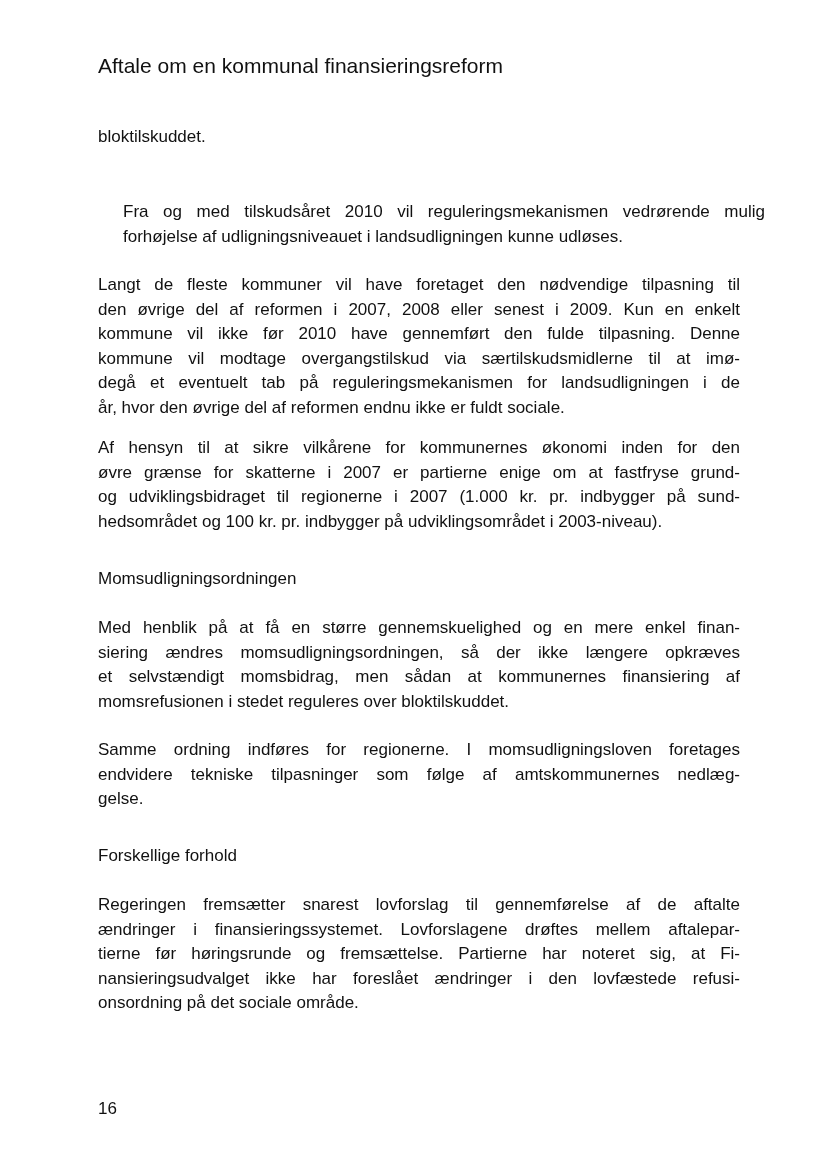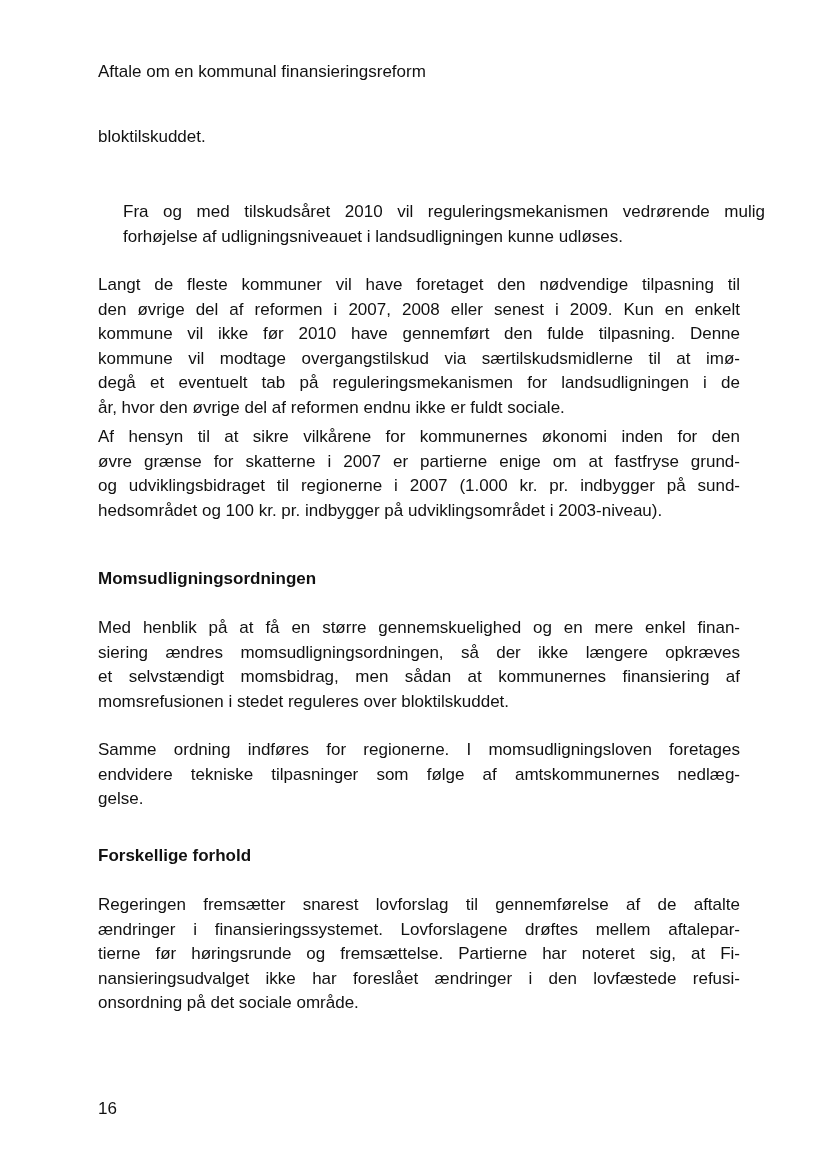--- a/index.html
+++ b/index.html
@@ -1,23 +1,23 @@
 <!DOCTYPE html>
 <html><head>
   <meta charset="utf-8">
   <style>
     html, body { margin: 0; padding: 0; background: #ffffff; }
     body { width: 827px; height: 1169px; position: relative; overflow: hidden;
       font-family: "Liberation Sans", sans-serif; color: #111111; }
-    .header { position: absolute; left: 98px; top: 60px; font-size: 17px; line-height: 24px; }
+    .header { position: absolute; left: 98px; top: 54px; font-size: 21px; line-height: 24px; }
     .block { position: absolute; left: 98px; width: 642px; font-size: 17px; }
     .line { display: block; height: 24.6px; line-height: 24.6px; text-align: justify;
       text-align-last: justify; white-space: nowrap; overflow: visible; }
     .line.last { text-align-last: left; }
-    .heading { position: absolute; left: 98px; font-size: 17px; font-weight: bold; line-height: 24px; }
+    .heading { position: absolute; left: 98px; font-size: 17px; font-weight: normal; line-height: 24px; }
     .pagenum { position: absolute; left: 98px; top: 1097px; font-size: 17px; line-height: 24px; }
   </style>
 </head>
 <body>
 
 <div class="header">Aftale om en kommunal finansieringsreform</div>
 
 <div class="block" style="top:125px;">
   <span class="line last">bloktilskuddet.</span>
 </div>
@@ -29,21 +29,21 @@
 
 <div class="block" style="top:273px;">
   <span class="line">Langt de fleste kommuner vil have foretaget den nødvendige tilpasning til</span>
   <span class="line">den øvrige del af reformen i 2007, 2008 eller senest i 2009. Kun en enkelt</span>
   <span class="line">kommune vil ikke før 2010 have gennemført den fulde tilpasning. Denne</span>
   <span class="line">kommune vil modtage overgangstilskud via særtilskudsmidlerne til at imø-</span>
   <span class="line">degå et eventuelt tab på reguleringsmekanismen for landsudligningen i de</span>
   <span class="line last">år, hvor den øvrige del af reformen endnu ikke er fuldt sociale.</span>
 </div>
 
-<div class="block" style="top:425px;">
+<div class="block" style="top:436px;">
   <span class="line">Af hensyn til at sikre vilkårene for kommunernes økonomi inden for den</span>
   <span class="line">øvre grænse for skatterne i 2007 er partierne enige om at fastfryse grund-</span>
   <span class="line">og udviklingsbidraget til regionerne i 2007 (1.000 kr. pr. indbygger på sund-</span>
   <span class="line last">hedsområdet og 100 kr. pr. indbygger på udviklingsområdet i 2003-niveau).</span>
 </div>
 
 <div class="heading" style="top:567px;">Momsudligningsordningen</div>
 
 <div class="block" style="top:616px;">
   <span class="line">Med henblik på at få en større gennemskuelighed og en mere enkel finan-</span>

